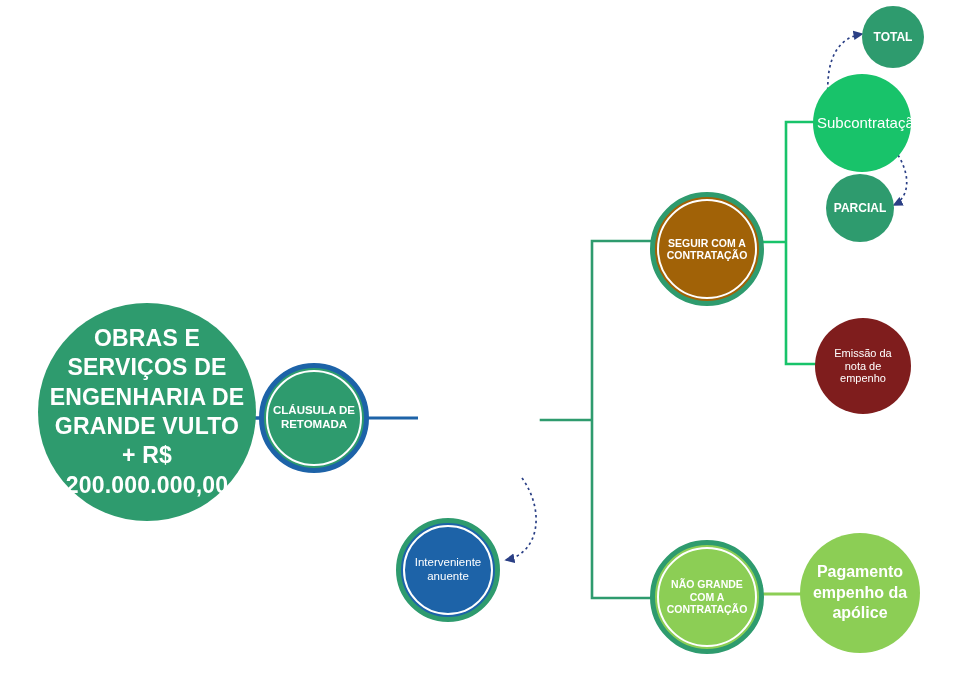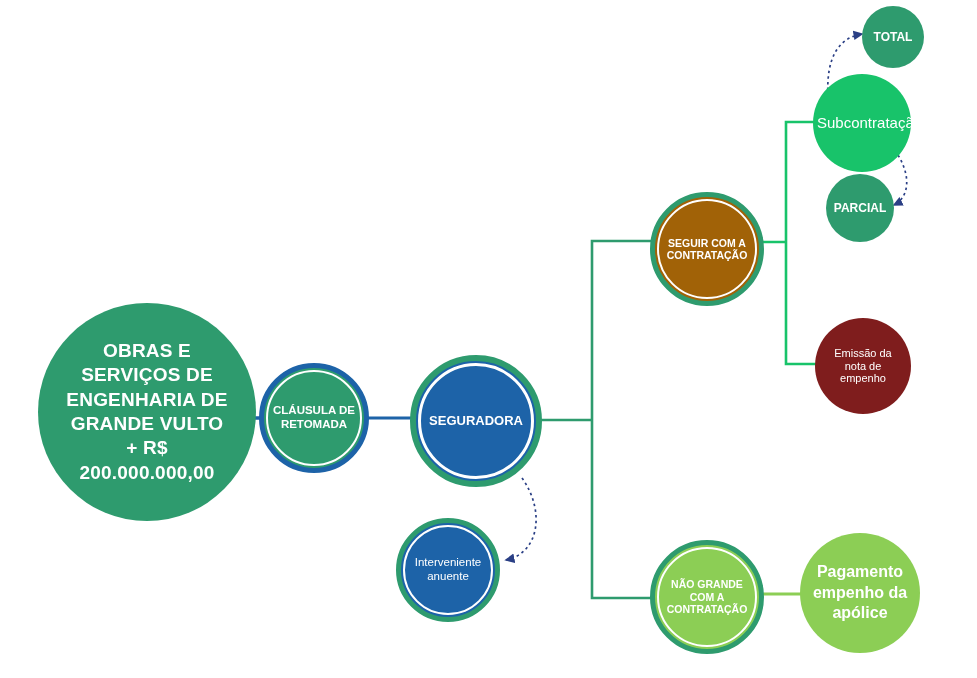--- a/index.html
+++ b/index.html
@@ -42,21 +42,21 @@
     box-sizing: border-box;
     line-height: 1.18;
     white-space: pre-line;
   }
 
   
 
   #node-obras {
     left: 38px;  top: 303px;  width: 218px; height: 218px;
     background: #2e9b6e;
-    font-size: 19px;
+    font-size: 23px;
     font-weight: bold;
     letter-spacing: .2px;
   }
   #node-obras .label { line-height: 1.28; }
 
   #node-clausula {
     left: 259px; top: 363px;  width: 110px; height: 110px;
     background: #2e9b6e;
     border: 5px solid #1d63a8;
     font-size: 11.5px;
@@ -186,24 +186,20 @@
 + R$
 200.000.000,00</span>
   </div>
 
   <div class="node" id="node-clausula">
     <span class="inner-ring"></span>
     <span class="label">CLÁUSULA DE
 RETOMADA</span>
   </div>
 
-  <div class="node" id="node-seguradora">
-    <span class="inner-ring"></span>
-    <span class="label">SEGURADORA</span>
-  </div>
 
   <div class="node" id="node-interveniente">
     <span class="inner-ring"></span>
     <span class="label">Interveniente
 anuente</span>
   </div>
 
   <div class="node" id="node-seguir">
     <span class="inner-ring"></span>
     <span class="label">SEGUIR COM A

